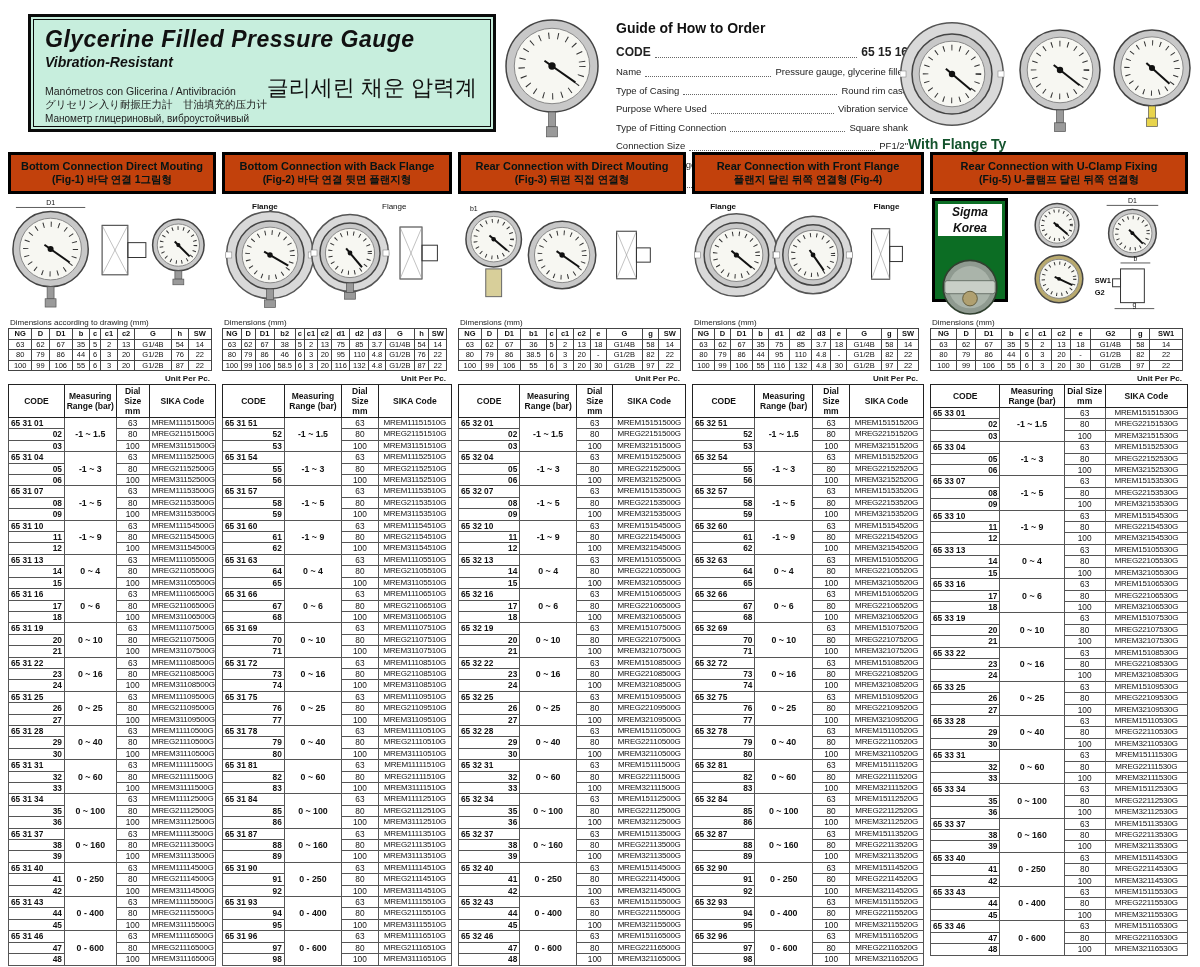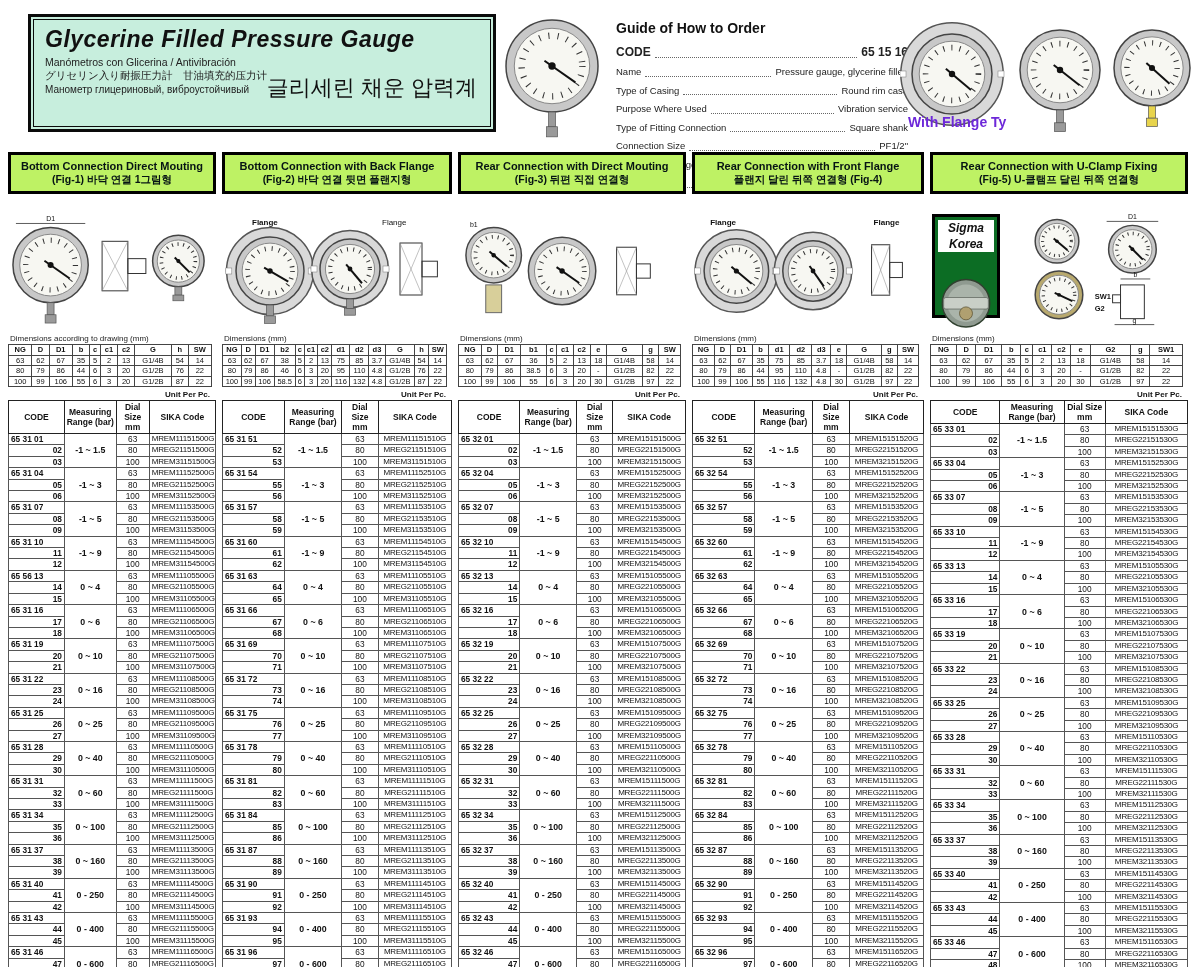--- a/index.html
+++ b/index.html
@@ -5,80 +5,81 @@
   * { margin:0; padding:0; box-sizing:border-box; }
   body { background:#e8e8e8; font-family:"Liberation Sans", sans-serif; }
   .page { position:relative; width:1200px; height:967px; background:#fff; overflow:hidden; }
 
   
   .title-box { position:absolute; left:28px; top:14px; width:468px; height:118px;
     background:#c7eedd; border:3px solid #0a0a0a; outline:1px solid #0a0a0a; outline-offset:-6px;
     padding:9px 14px; }
   .title-box .t1 { font-size:23px; font-weight:bold; font-style:italic; letter-spacing:.5px; color:#111; }
   .title-box .t2 { font-size:14px; font-weight:bold; font-style:italic; color:#111; margin-top:1px; }
-  .title-box .t3 { font-size:10.5px; color:#222; margin-top:3px; }
+  .title-box .t3 { font-size:10.5px; color:#222; margin-top:15px; }
   .title-box .t4 { font-size:10.5px; color:#222; margin-top:1px; }
   .title-box .t5 { font-size:10px; color:#222; margin-top:1px; }
   .title-box .kr { position:absolute; right:16px; top:56px; font-size:22px; font-weight:normal; color:#111; }
 
   .hdr-gauge { position:absolute; left:500px; top:16px; width:104px; height:126px; }
 
   .guide { position:absolute; left:616px; top:20px; width:292px; }
   .guide .g-title { font-size:14px; font-weight:bold; color:#111; margin-bottom:3px; }
   .guide .g-row { display:flex; align-items:flex-end; font-size:9.5px; color:#222; line-height:12.5px; }
   .guide .g-row.code-row { font-size:12px; font-weight:bold; line-height:15px; }
   .guide .g-row .lead { flex:1; border-bottom:1.5px dotted #666; margin:0 4px 2px 4px; min-width:12px;}
   .guide .g-val { white-space:nowrap;margin-top:6px; }
 
   .hdr-gauges-right { position:absolute; left:900px; top:18px; width:292px; height:120px; }
-  .flange-cap { position:absolute; left:908px; top:114px; font-size:14px; font-weight:bold; color:#6d28d9; }
+  .flange-cap { position:absolute; left:908px; top:136px; font-size:14px; font-weight:bold; color:#14532d; }
 
   
   .cols { position:absolute; left:8px; top:152px; width:1186px; display:grid;
     grid-template-columns:214px 236px 234px 238px 264px; }
   .col { padding-right:6px; }
 
-  .sec-box { border:3px solid #000; background:#bef264; height:42px; text-align:center;
+  .sec-box { border:3px solid #000; background:#c2410c; height:42px; text-align:center;
     display:flex; flex-direction:column; justify-content:center; }
   .sec-en { font-size:11px; font-weight:bold; color:#061414; line-height:13px; }
   .sec-kr { font-size:10.5px; font-weight:bold; color:#061414; line-height:13px; }
 
-  .figs { height:122px; position:relative; margin-top:18px; }
+  .figs { height:122px; position:relative; margin-top:2px; }
   .figs svg { width:100%; height:100%; }
 
   .dim-cap { font-size:8px; color:#222; margin:0 0 1px 2px; }
   table.dims { border-collapse:collapse; width:98%; }
   table.dims th, table.dims td { border:1px solid #444; font-size:7.5px; text-align:center;
     padding:0 1px; line-height:9.5px; color:#111; }
   table.dims th { font-weight:bold; }
 
   .unit { text-align:right; font-size:8px; color:#111; margin:3px 6px 1px 0; font-weight:bold;}
   table.main { border-collapse:collapse; width:100%; table-layout:fixed; }
   table.main th { border:1px solid #222; font-size:8.5px; font-weight:bold; color:#111;
     padding:1px; line-height:10px; }
   table.main td { border:1px solid #555; font-size:8.3px; color:#111; text-align:center;
     padding:0 2px; line-height:10.4px; height:11.3px; white-space:nowrap; overflow:hidden; }
   table.main td.code { text-align:right; font-weight:bold; }
   table.main td.code.first { text-align:left; }
   table.main tr.gstart td { border-top:1.6px solid #000; }
   table.main td.range { font-weight:bold; font-size:8.8px; }
   table.main td.sika { font-size:8.0px; letter-spacing:-0.2px; }
 
-  .sigma-wrap { position:absolute; left:2px; top:2px; width:68px; height:104px;
+  .sigma-wrap { position:absolute; left:2px; top:2px; width:76px; height:104px;
     border:3px solid #000; background:#0c6d24; }
   .sigma-label { background:#fff; margin:3px; text-align:center; font-size:12px;
     font-weight:bold; font-style:italic; color:#111; line-height:16px; }
 </style>
 </head>
 <body>
 
 <div class="page">
 
   <div class="title-box">
     <div class="t1">Glycerine Filled Pressure Gauge</div>
+    <div class="t2">Vibration-Resistant</div>
     <div class="t3">Manómetros con Glicerina / Antivibración</div>
     <div class="t4">グリセリン入り耐振圧力計　甘油填充的压力计</div>
     <div class="t5">Манометр глицериновый, виброустойчивый</div>
     <div class="kr">글리세린 채운 압력계</div>
   </div>
 
   <div class="hdr-gauge" id="hdr-gauge-main"><svg viewBox="0 0 104 126">
         <circle cx="52" cy="50" r="46" fill="#c8c8c8" stroke="#444" stroke-width="1.5"></circle>
     <circle cx="52" cy="50" r="37.72" fill="#f7f7f2" stroke="#888" stroke-width="1"></circle>
     <circle cx="52" cy="50" r="30.360000000000003" fill="none" stroke="#333" stroke-width="6.44" stroke-dasharray="1 8.28"></circle>
@@ -317,21 +318,21 @@
         <td>80</td>
         <td class="sika">MREG21154500G</td>
             </tr>
             <tr class="">
         <td class="code ">12</td>
 
         <td>100</td>
         <td class="sika">MREM31154500G</td>
             </tr>
             <tr class="gstart">
-        <td class="code first">65 56 13</td>
+        <td class="code first">65 31 13</td>
         <td class="range" rowspan="3">0 ~ 4</td>
         <td>63</td>
         <td class="sika">MREM11105500G</td>
             </tr>
             <tr class="">
         <td class="code ">14</td>
 
         <td>80</td>
         <td class="sika">MREG21105500G</td>
             </tr>

